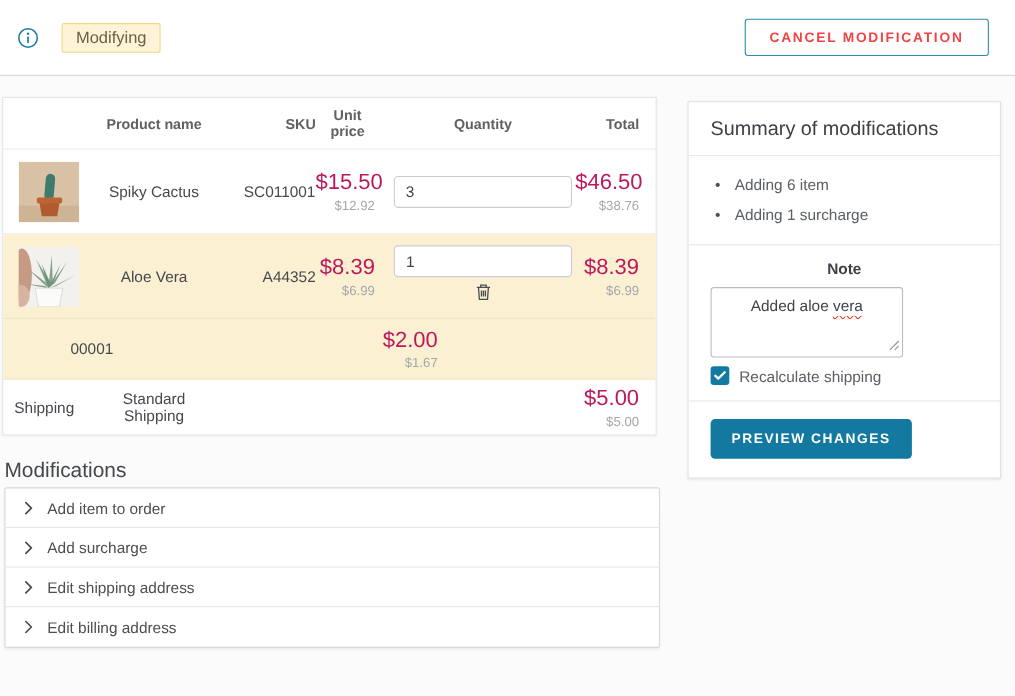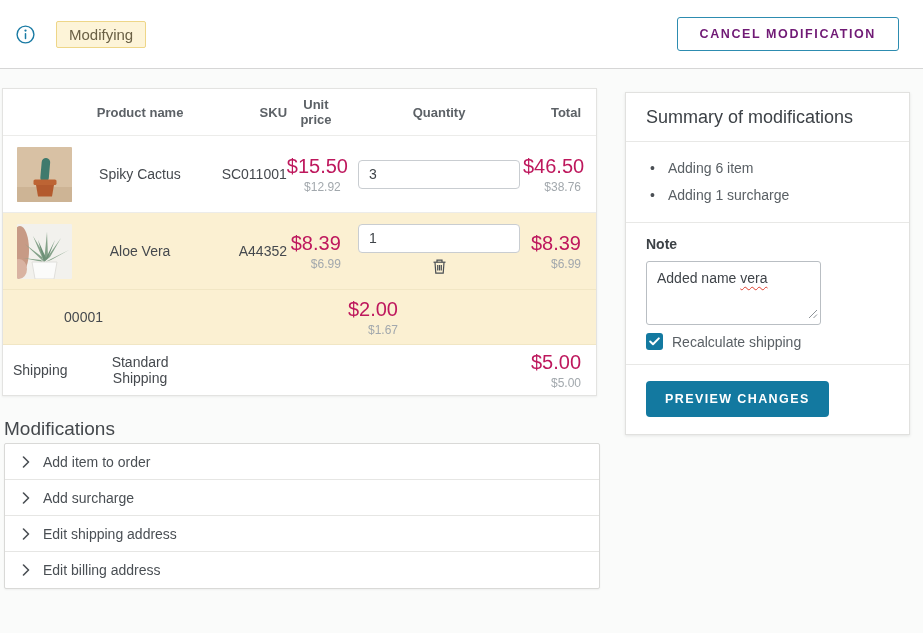--- a/index.html
+++ b/index.html
@@ -20,21 +20,21 @@
     display:flex; align-items:center; padding:0 24px 0 16px;
   }
   .info-ic { display:inline-flex; cursor:pointer; }
   .badge {
     margin-left:21px;
     background:#fdf4d8; border:1px solid #eed688; color:#6a6045;
     font-size:15px; padding:4px 12px; border-radius:2px;
   }
   .cancel-btn {
     margin-left:auto;
-    background:#fff; border:1px solid #2d8cb0; color:#701a75;
+    background:#fff; border:1px solid #2d8cb0; color:#ef4444;
     font-family:"Liberation Sans", sans-serif;
     font-size:12.5px; font-weight:bold; letter-spacing:1.6px;
     padding:9px 22px; border-radius:3px; cursor:pointer;
     text-transform:uppercase;
   }
 
   
   .table-card {
     position:absolute; left:2px; top:88px; width:595px;
     background:#fff; border:1px solid #e3e3e1;
@@ -71,21 +71,21 @@
   
   .summary-card {
     position:absolute; left:625px; top:92px; width:285px;
     background:#fff; border:1px solid #e1e1df;
     box-shadow:0 1px 3px rgba(0,0,0,.09);
   }
   .sum-title { padding:14px 20px 13px; font-size:18px; color:#3c4146; border-bottom:1px solid #e8e8e6; }
   .sum-list { padding:13px 20px 13px 24px; border-bottom:1px solid #e8e8e6; list-style:none; }
   .sum-list li { font-size:14px; color:#5a6065; line-height:27px; display:flex; align-items:center; }
   .sum-list li::before { content:"•"; color:#4a4f54; margin-right:13px; font-size:14px; }
-  .note-sec { padding:13px 20px 14px; }
+  .note-sec { padding:13px 20px 14px;text-align:center; }
   .note-label { font-size:14px; font-weight:bold; color:#3c4146; }
   .note-box {
     position:relative; margin-top:9px; width:175px; height:64px;
     border:1px solid #b9bec3; border-radius:3px; background:#fff;
     padding:8px 10px; font-size:14px; color:#3f4449; cursor:text;
   }
   .squiggle { text-decoration:underline wavy #e03e2d 1px; text-underline-offset:3px; }
   .resize-h { position:absolute; right:2px; bottom:2px; }
   .chk-row { display:flex; align-items:center; margin-top:8px; }
   .chk-box {
@@ -241,21 +241,21 @@
 
   <div class="summary-card">
     <div class="sum-title">Summary of modifications</div>
     <ul class="sum-list">
       <li>Adding 6 item</li>
       <li>Adding 1 surcharge</li>
     </ul>
     <div class="note-sec">
       <div class="note-label">Note</div>
       <div class="note-box">
-        <span>Added name </span><span class="squiggle">vera</span>
+        <span>Added aloe </span><span class="squiggle">vera</span>
         <span class="resize-h">
           <svg width="10" height="10" viewBox="0 0 10 10" stroke="#8d9398" stroke-width="1" fill="none">
             <path d="M9 1 L1 9 M9 5.5 L5.5 9"></path>
           </svg>
         </span>
       </div>
       <div class="chk-row">
         <span class="chk-box">
           <svg width="11" height="9" viewBox="0 0 11 9" fill="none" stroke="#ffffff" stroke-width="2" stroke-linecap="round" stroke-linejoin="round">
             <path d="M1.2 4.5 L4 7.2 L9.8 1.4"></path>

